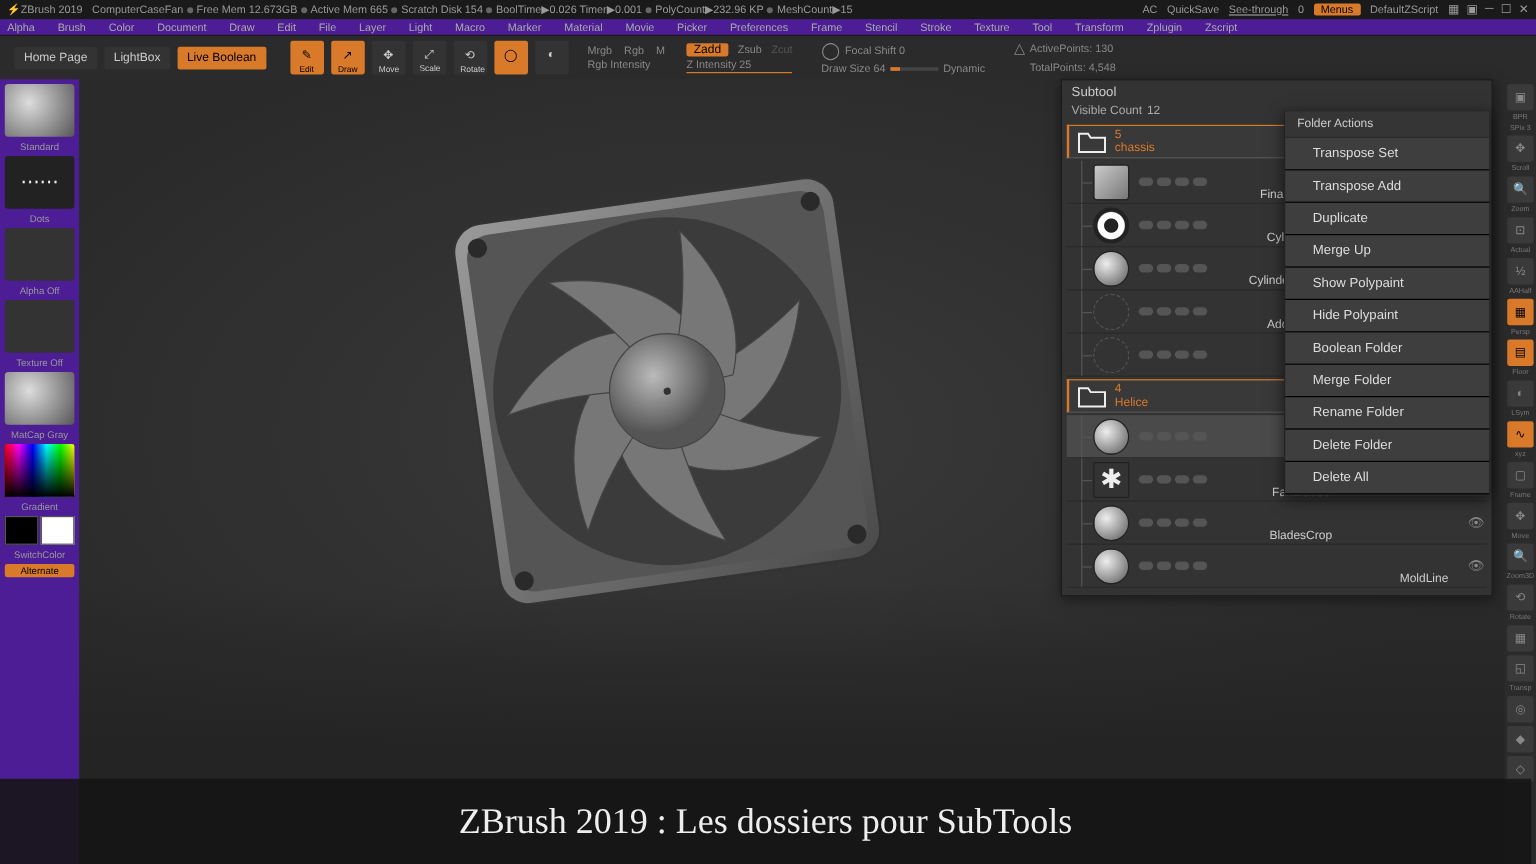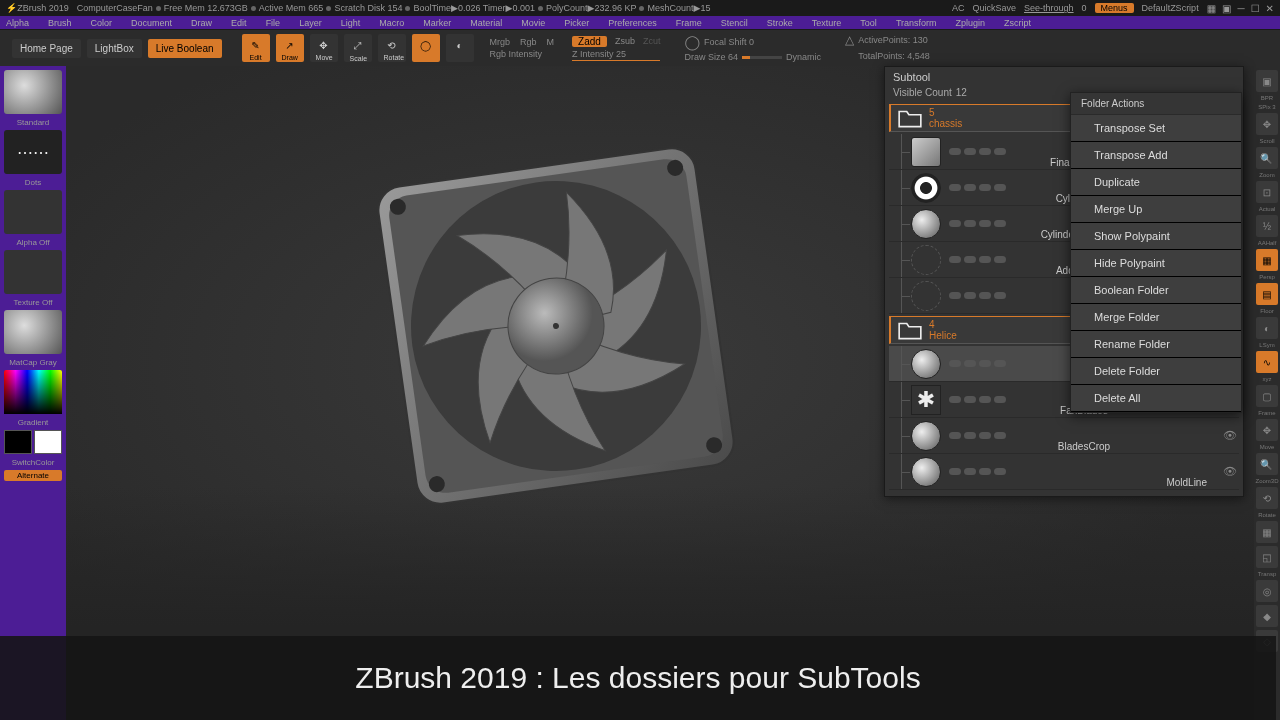--- a/index.html
+++ b/index.html
@@ -57,21 +57,21 @@
   .thumb.box{border-radius:3px;background:linear-gradient(135deg,#ccc,#777)}
   .thumb.ring{background:radial-gradient(circle,#222 28%,#fff 32%,#fff 55%,#222 60%)}
   .thumb.empty{background:#333;border:1px dashed #555}
   .thumb.star{border-radius:0;background:#333;color:#eee;display:flex;align-items:center;justify-content:center;font-size:22px}
   .toggles{display:flex;gap:3px;margin-left:4px}
   .tgl{width:12px;height:7px;border-radius:4px;background:#555}
   .eye{color:#888;font-size:11px;margin-left:auto}
   .ctxmenu{position:absolute;right:38px;top:92px;width:172px;background:#3e3e3e;border:1px solid #222;z-index:20;box-shadow:0 3px 12px rgba(0,0,0,.6)}
   .ctxhead{font-size:10px;color:#ccc;padding:5px 10px;border-bottom:1px solid #2a2a2a;background:#353535}
   .ctxitem{font-size:11px;color:#ddd;padding:7px 23px;border-bottom:1px solid #000000;cursor:pointer}
-  .caption{position:absolute;left:0;right:4px;bottom:0;height:84px;background:rgba(20,20,20,.88);display:flex;align-items:center;justify-content:center;font-size:30px;color:#eee;font-family:Liberation Sans, sans-serif;z-index:30}
+  .caption{position:absolute;left:0;right:4px;bottom:0;height:71px;background:rgba(20,20,20,.88);display:flex;align-items:center;justify-content:center;font-size:30px;color:#eee;font-family:Liberation Serif, serif;z-index:30}
 </style>
 </head>
 <body>
 
 <div class="titlebar">
   <span>⚡</span>
   <span>ZBrush 2019</span>
   <span class="sep"> </span>
   <span>ComputerCaseFan</span>
   <span class="dot"></span>

